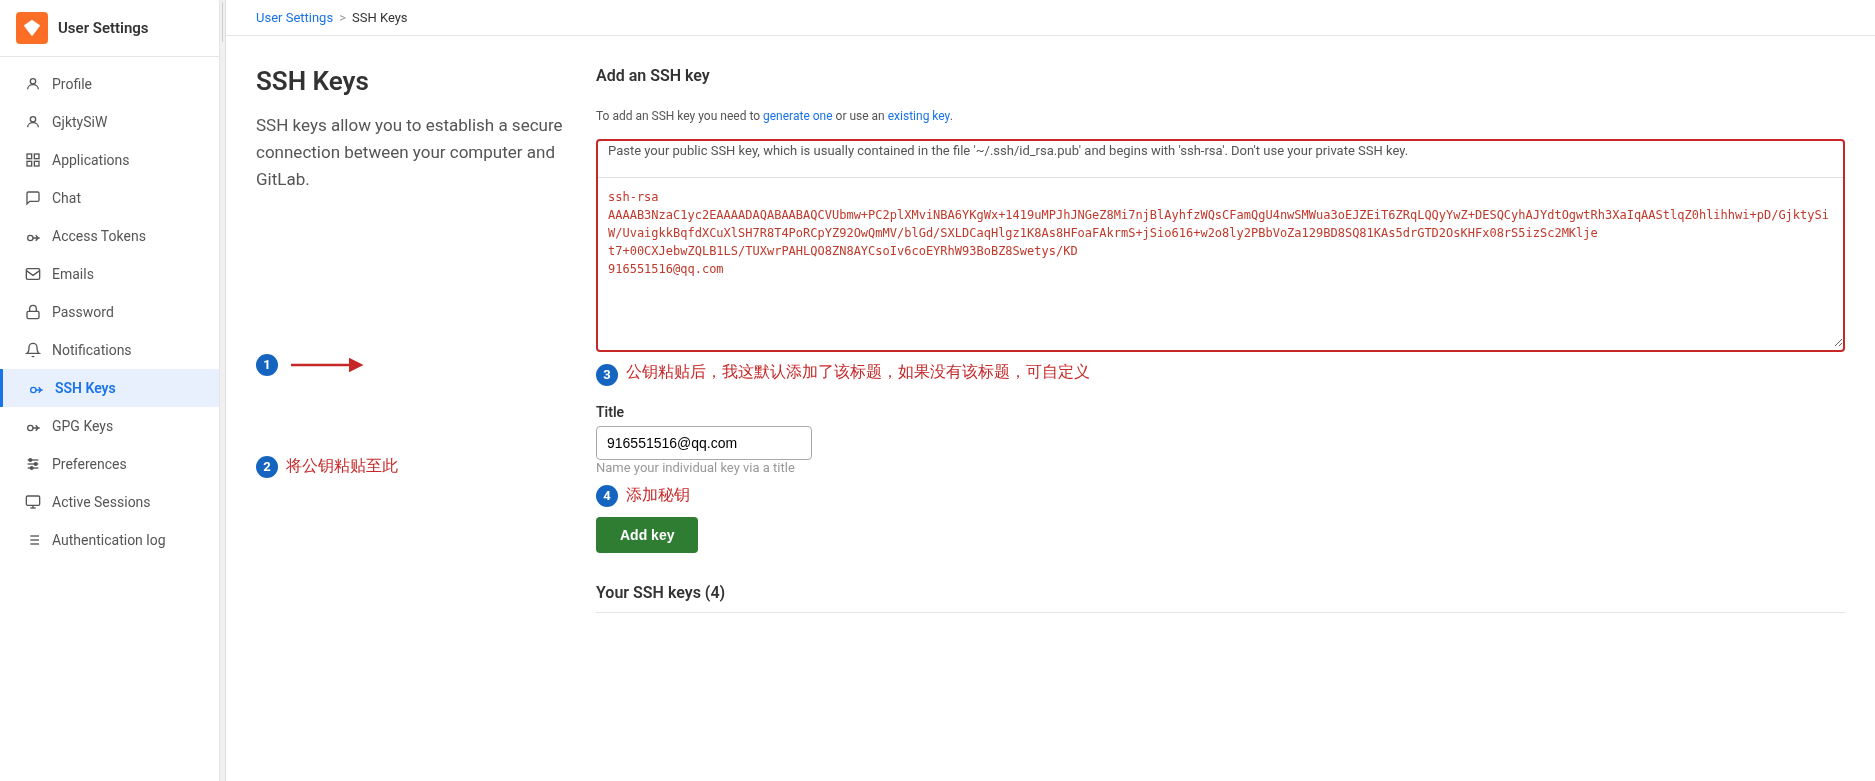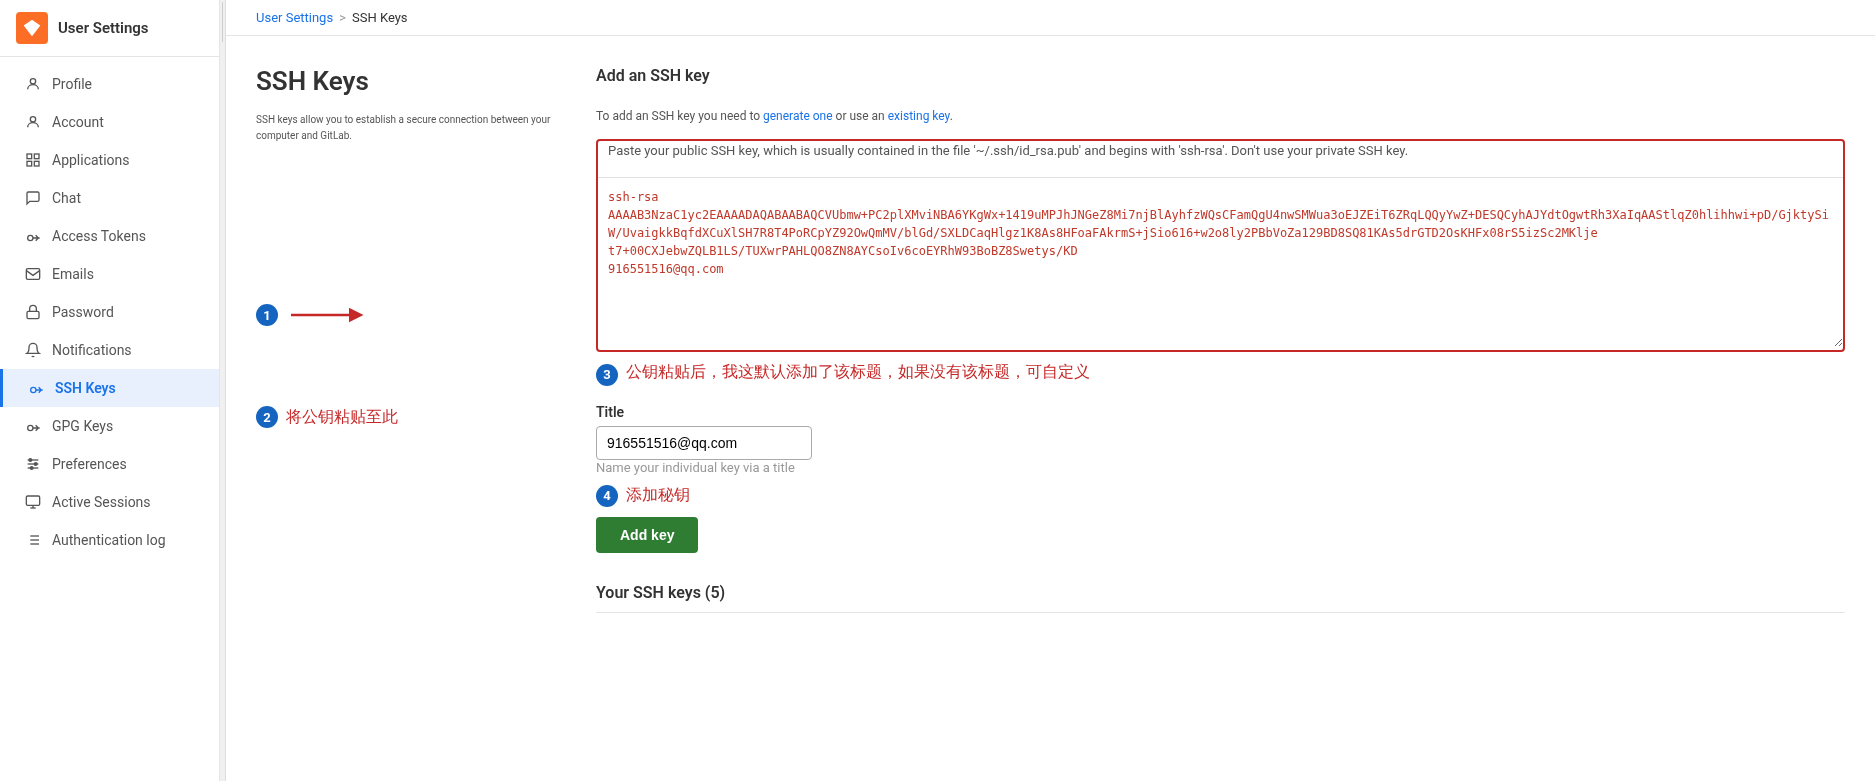--- a/index.html
+++ b/index.html
@@ -14,21 +14,21 @@
     .sidebar-nav { flex: 1; padding: 8px 0; }
     .sidebar-item { display: flex; align-items: center; padding: 10px 24px; cursor: pointer; color: #555; gap: 10px; font-size: 14px; }
     .sidebar-item.active { background: #e8f0fe; color: #1a73e8; font-weight: 600; border-left: 3px solid #1a73e8; }
     .sidebar-item .icon { width: 18px; height: 18px; display: flex; align-items: center; justify-content: center; flex-shrink: 0; }
     .breadcrumb-bar { padding: 10px 30px; border-bottom: 1px solid #e5e5e5; font-size: 13px; color: #666; display: flex; align-items: center; gap: 6px; }
     .breadcrumb-sep { color: #999; }
     .breadcrumb-link { color: #1a73e8; cursor: pointer; text-decoration: none; }
     .breadcrumb-current { color: #333; }
 
     .page-title { font-size: 26px; font-weight: 600; color: #333; margin-bottom: 16px; }
-    .page-desc { font-size: 10px; color: #555; line-height: 1.6; }
+    .page-desc { font-size: 17px; color: #555; line-height: 1.6; }
     .add-ssh-title { font-size: 16px; font-weight: 600; margin-bottom: 10px; }
     .add-ssh-desc { font-size: 12px; color: #555; margin-bottom: 16px; margin-top: 24px; }
     .add-ssh-desc a { color: #1a73e8; text-decoration: none; }
 
     .key-label { font-size: 14px; font-weight: 600; color: #333; margin-bottom: 6px; }
     .key-hint { font-size: 13px; color: #666; margin-bottom: 10px; line-height: 1.5; }
 
     textarea.ssh-key-input { width: 100%; height: 170px; border: 2px solid #4a90d9; border-radius: 4px; padding: 10px; font-family: monospace; font-size: 12px; color: #c0392b; resize: vertical; line-height: 1.5; outline: none; }
 
     .title-section { margin-top: 18px; }
@@ -79,21 +79,21 @@
       <span>Profile</span>
     </div>
 
     <div class="sidebar-item">
       <span class="icon">
         <svg width="16" height="16" viewBox="0 0 24 24" fill="none" stroke="currentColor" stroke-width="2">
             <circle cx="12" cy="8" r="4"></circle>
             <path d="M4 20c0-4 3.6-7 8-7s8 3 8 7"></path>
           </svg>
       </span>
-      <span>Account</span>
+      <span>GjktySiW</span>
     </div>
 
     <div class="sidebar-item">
       <span class="icon">
         <svg width="16" height="16" viewBox="0 0 24 24" fill="none" stroke="currentColor" stroke-width="2">
             <rect x="3" y="3" width="7" height="7"></rect>
             <rect x="14" y="3" width="7" height="7"></rect>
             <rect x="3" y="14" width="7" height="7"></rect>
             <rect x="14" y="14" width="7" height="7"></rect>
           </svg>
@@ -281,18 +281,18 @@
         
         <div style="display:flex; align-items:center; gap:8px; margin-top:10px;">
           <span class="bubble bubble-blue">4</span>
           <span class="annotation-text">添加秘钥</span>
         </div>
 
         
         <button class="add-key-btn" style="margin-top:10px;">Add key</button>
 
         
-        <div class="your-keys-title">Your SSH keys (5)</div>
+        <div class="your-keys-title">Your SSH keys (4)</div>
         <hr class="divider-h">
       </div>
     </div>
   </div>
 </div>
 
 </body></html>

